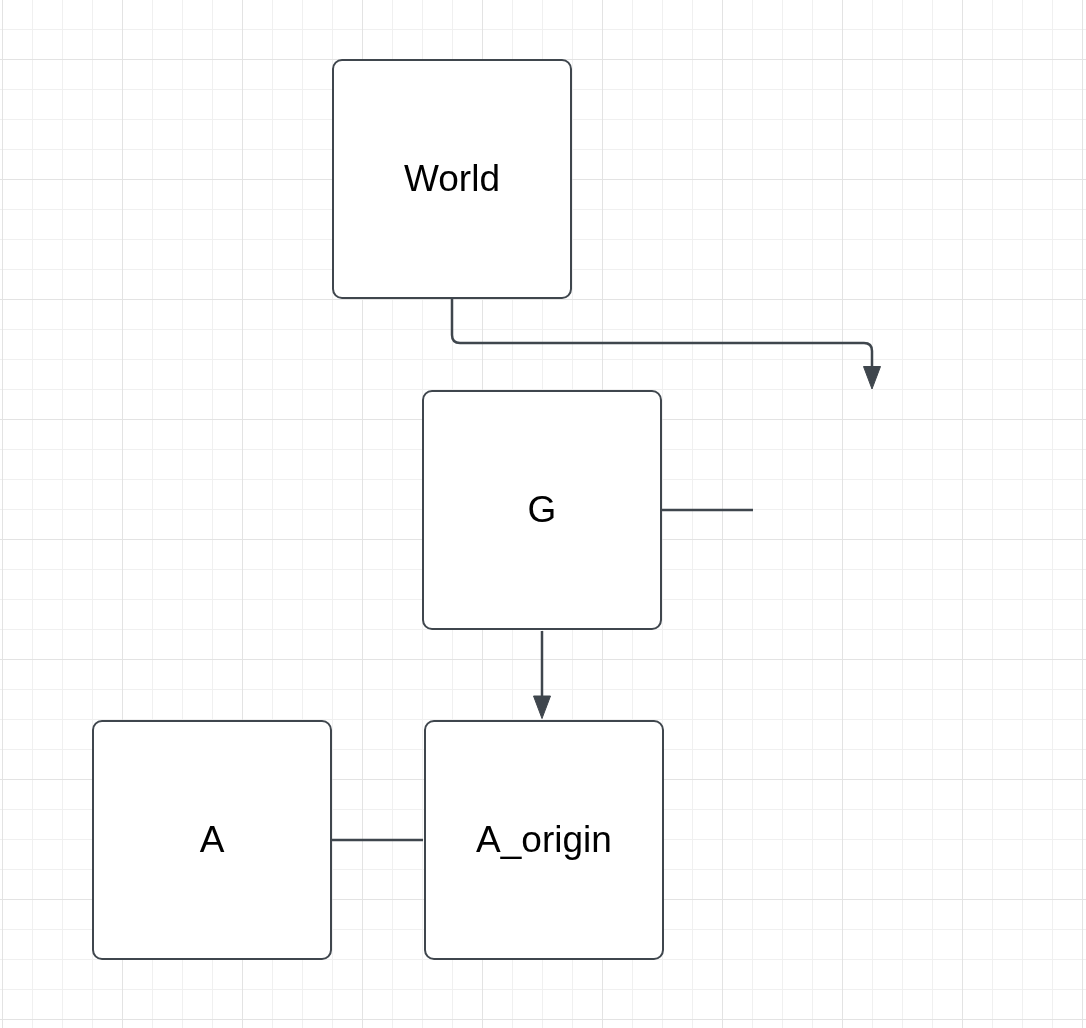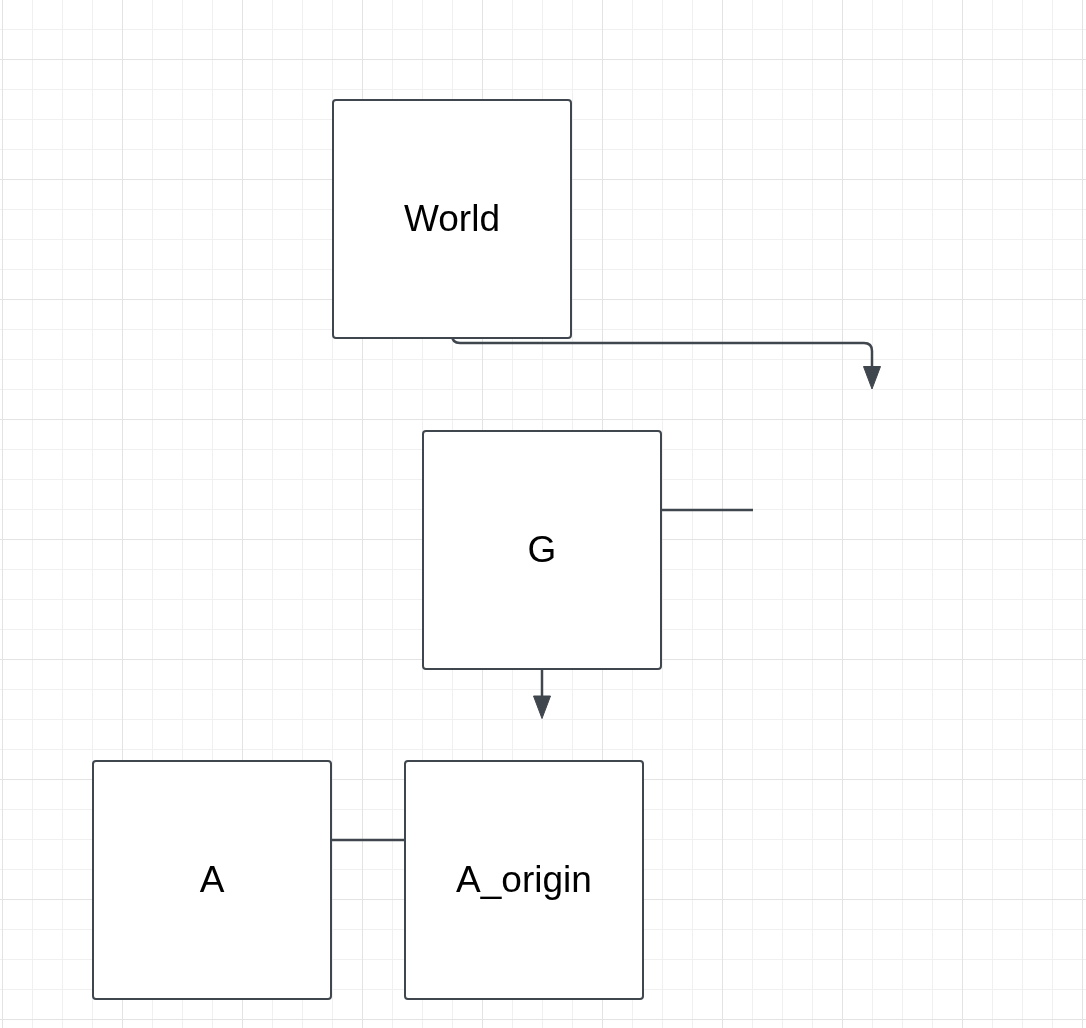--- a/index.html
+++ b/index.html
@@ -42,35 +42,34 @@
   .edges polygon {
     fill: var(--stroke);
     stroke: var(--stroke);
     stroke-width: 1;
   }
   .node {
     position: absolute;
     width: 240px; height: 240px;
     background: var(--bg);
     border: 2.5px solid var(--stroke);
-    border-radius: 4px;
+    border-radius: 10px;
     display: flex;
     align-items: center;
     justify-content: center;
     text-align: center;
     font-size: 37px;
     color: var(--text);
     cursor: default;
-    margin-top: 40px;
   }
   .node-world    { left: 332px; top: 59px;  }
   .node-g        { left: 422px; top: 390px; }
   .node-g-origin { left: 752px; top: 390px; }
   .node-a        { left: 92px;  top: 720px; }
-  .node-a-origin { left: 404px; top: 720px; }
+  .node-a-origin { left: 424px; top: 720px; }
 </style>
 </head>
 <body>
 
 <div class="canvas">
 
   <svg class="edges" viewBox="0 0 1086 1028" xmlns="http://www.w3.org/2000/svg">
 
     <path d="M 452 298 L 452 335 Q 452 343 460 343 L 864 343 Q 872 343 872 351 L 872 368"></path>
     <polygon points="863.5,366.5 880.5,366.5 872,389"></polygon>

